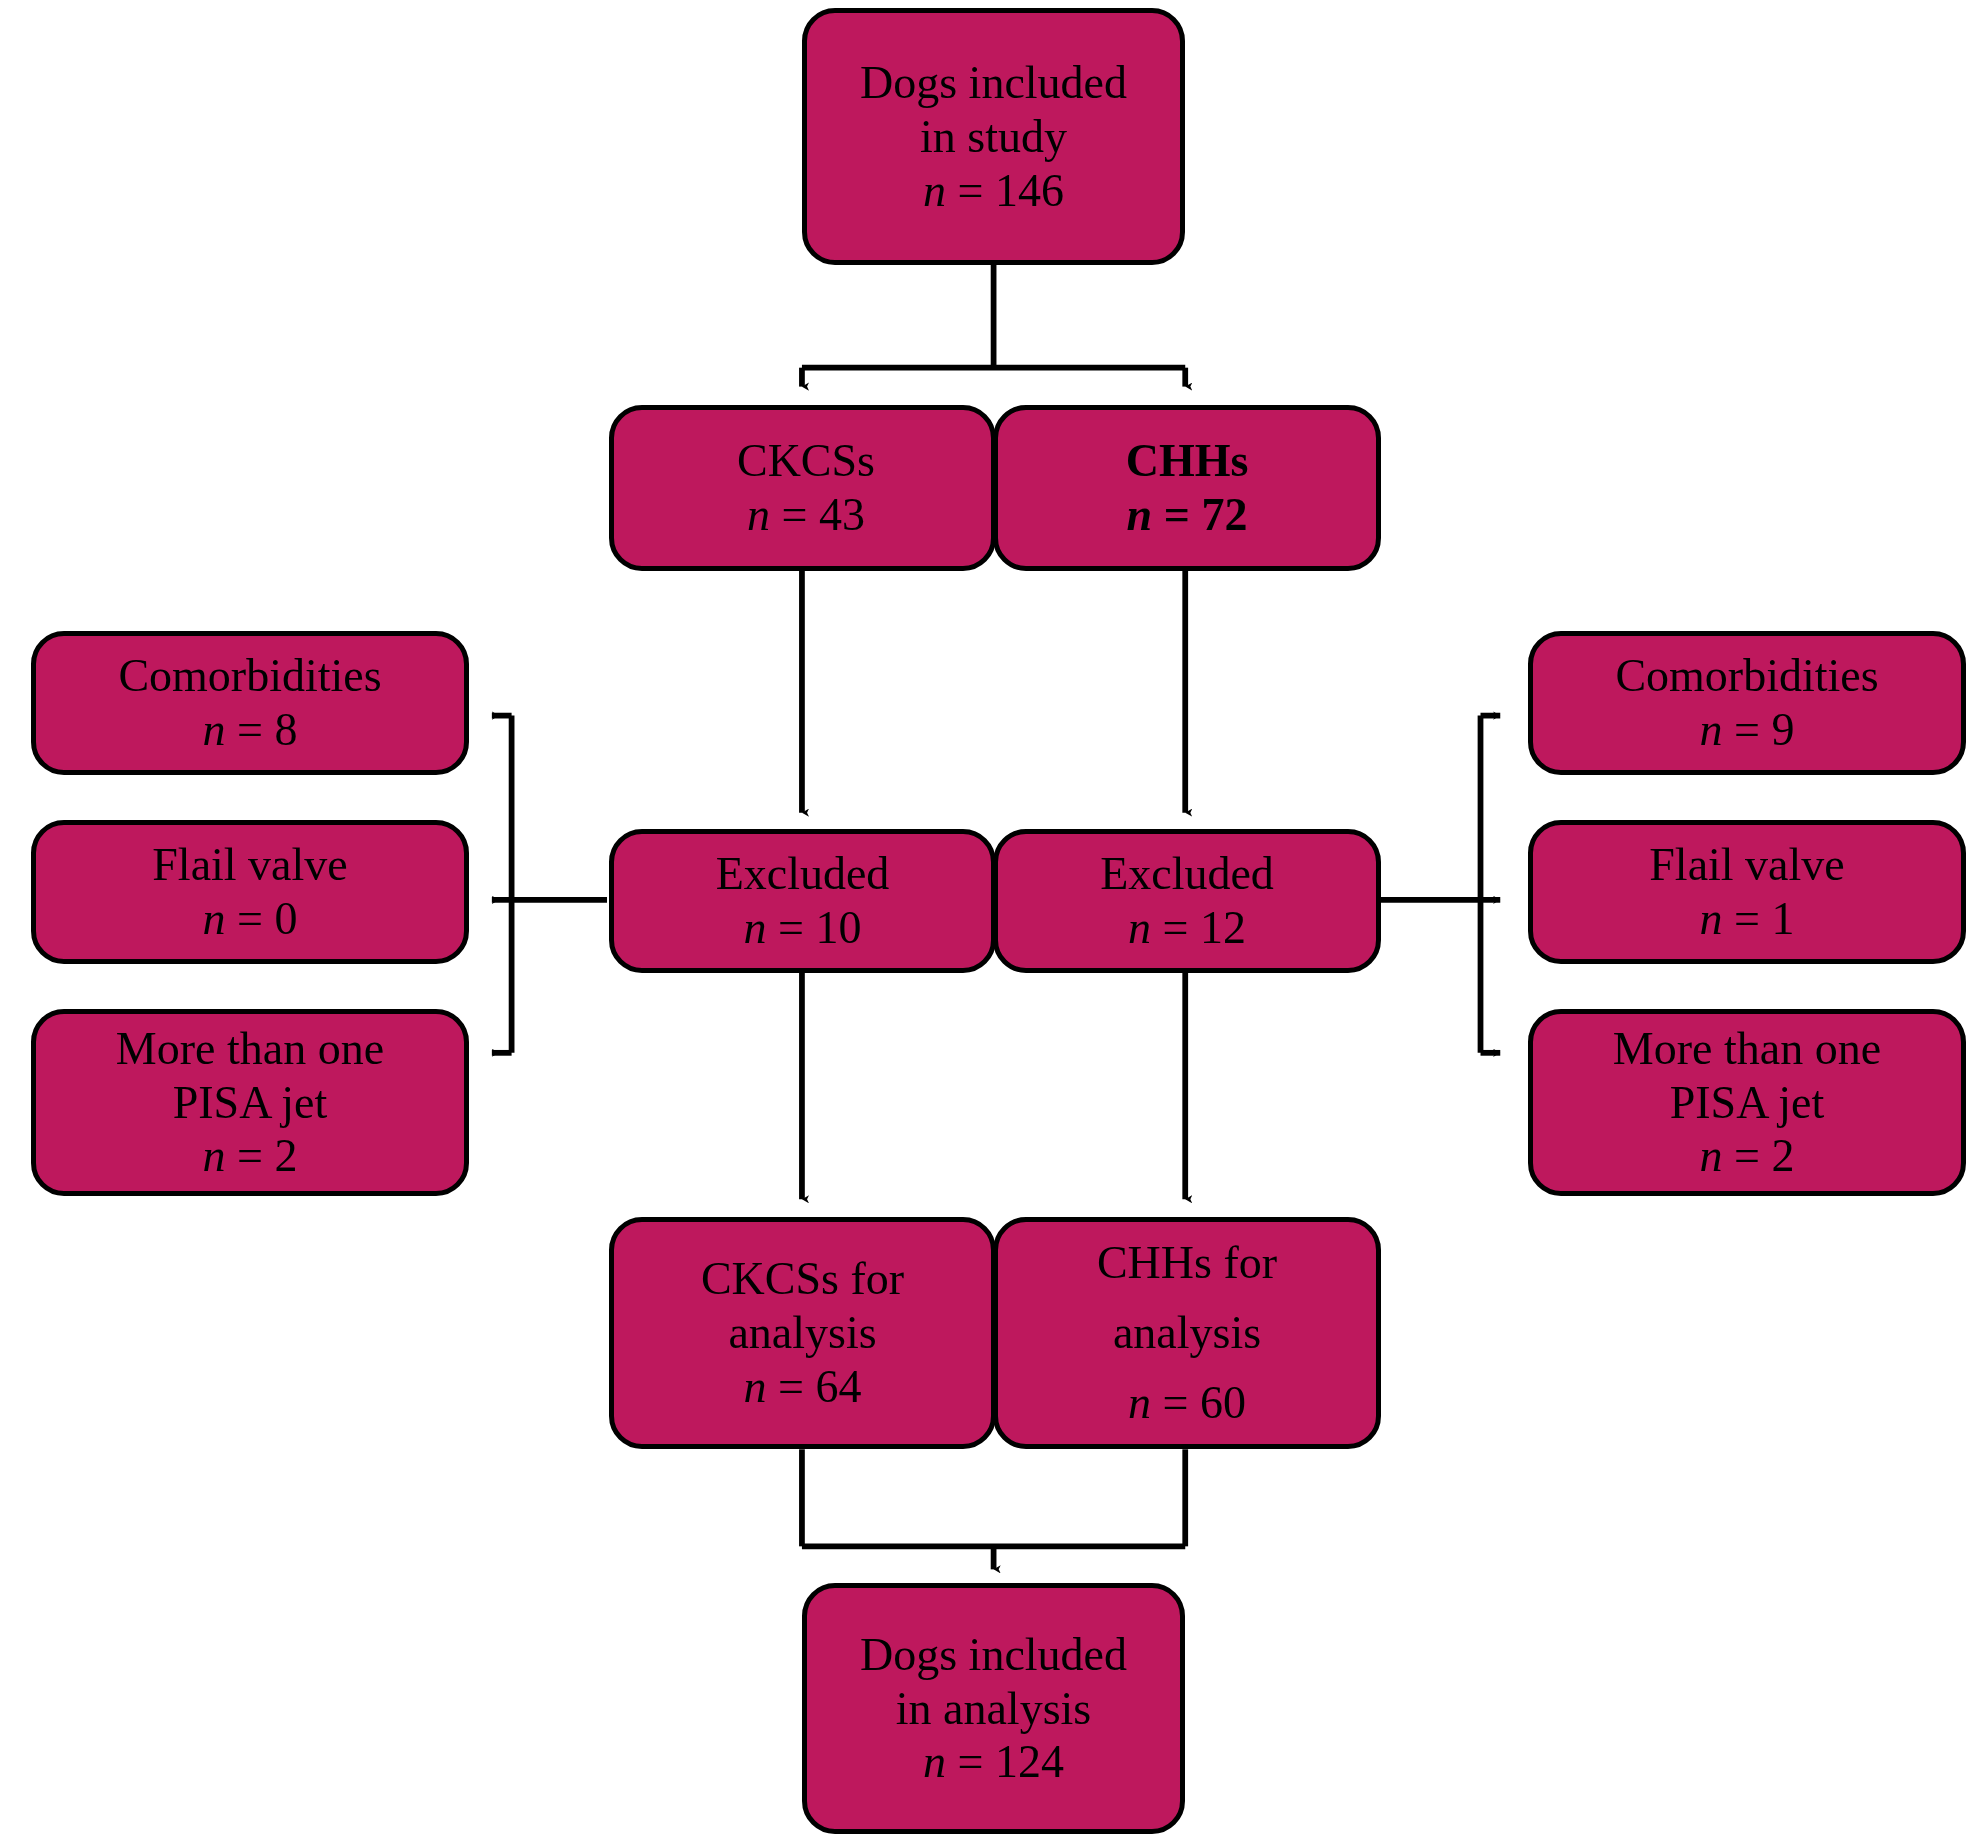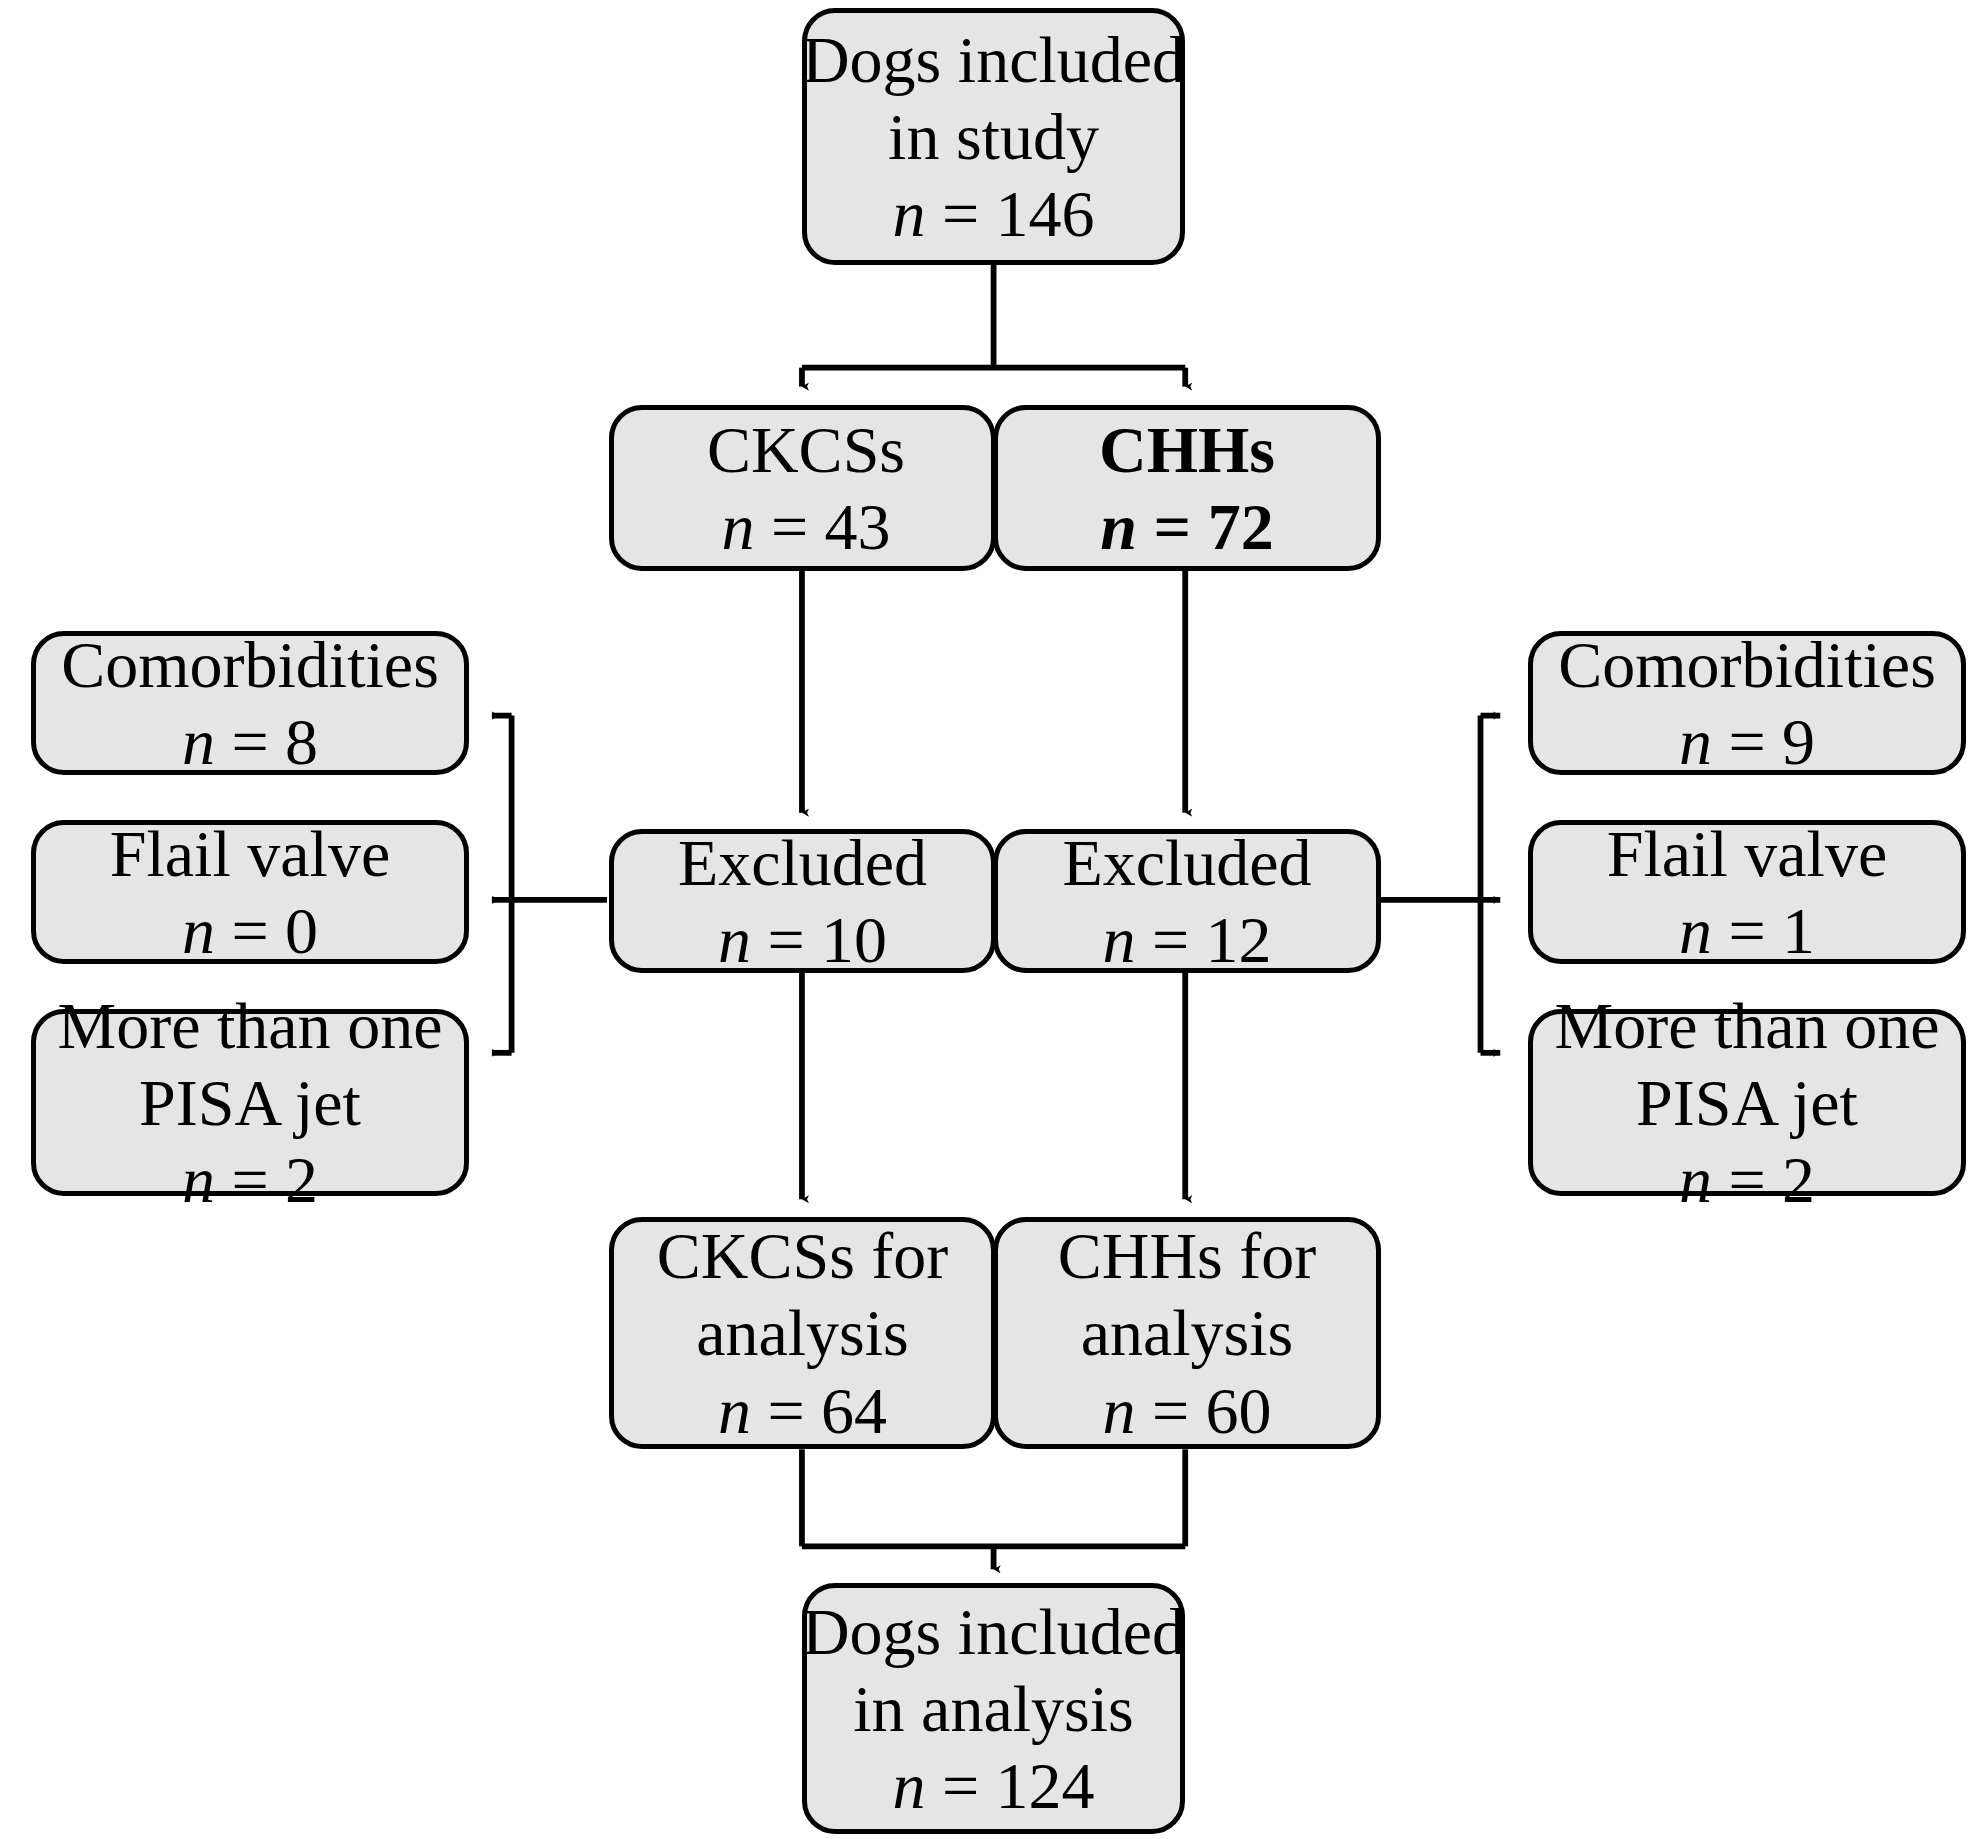--- a/index.html
+++ b/index.html
@@ -26,28 +26,28 @@
     left: 0;
     top: 0;
     width: 1988px;
     height: 1840px;
   }
   .node {
     position: absolute;
     box-sizing: border-box;
     border: 5.8px solid #000000;
     border-radius: 33px;
-    background: #e5e5e5;
+    background: #be185d;
     display: flex;
     flex-direction: column;
     align-items: center;
     justify-content: center;
     text-align: center;
     line-height: 1.17;
-    font-size: 66px;
+    font-size: 46px;
     z-index: 5;
   }
   .node .line {
     display: block;
     white-space: nowrap;
   }
   .node .nline {
     font-style: normal;
   }
   .node .nline .nv {
@@ -186,21 +186,21 @@
     <span class="line">PISA jet</span>
     <span class="line nline"><i class="nv">n</i><span> = </span><span>2</span></span>
   </div>
 
   <div class="node" style="left:609px; top:1217px; width:387px; height:232px;">
     <span class="line">CKCSs for</span>
     <span class="line">analysis</span>
     <span class="line nline"><i class="nv">n</i><span> = </span><span>64</span></span>
   </div>
 
-  <div class="node" style="left:993px; top:1217px; width:388px; height:232px;">
+  <div class="node" style="left:993px; top:1217px; width:388px; height:232px;gap:16px;">
     <span class="line">CHHs for</span>
     <span class="line">analysis</span>
     <span class="line nline"><i class="nv">n</i><span> = </span><span>60</span></span>
   </div>
 
   <div class="node" style="left:802px; top:1583px; width:383px; height:251px;">
     <span class="line">Dogs included</span>
     <span class="line">in analysis</span>
     <span class="line nline"><i class="nv">n</i><span> = </span><span>124</span></span>
   </div>

